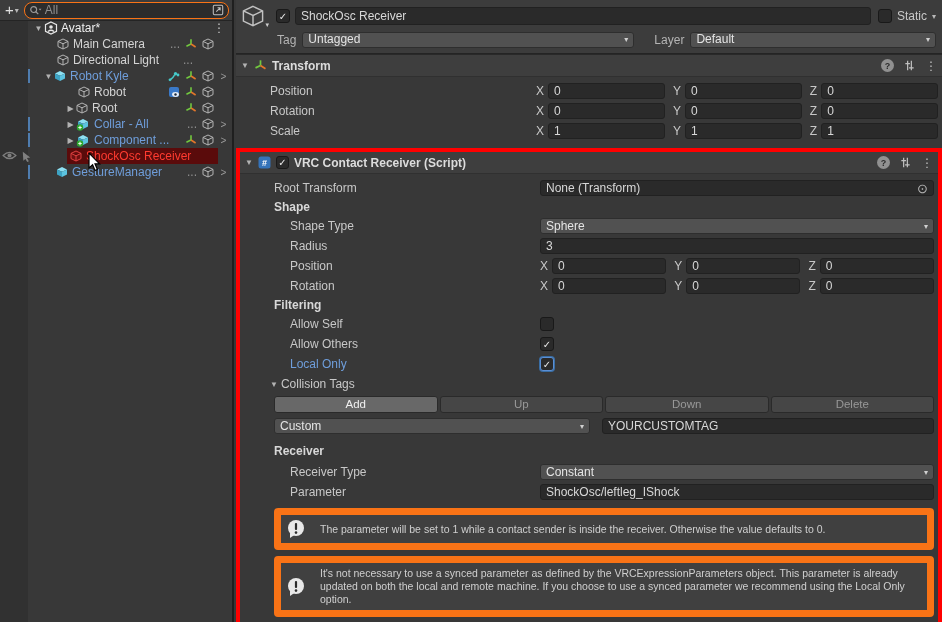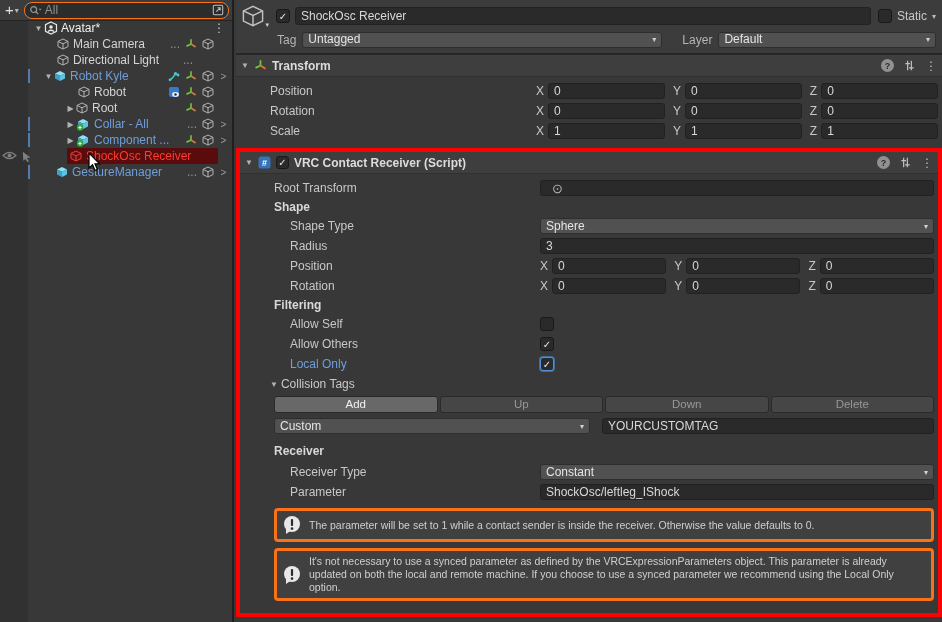--- a/index.html
+++ b/index.html
@@ -45,21 +45,21 @@
   .checkbox.blue{border-color:#5b8fd4;box-shadow:0 0 0 1px #3a6ea5}
   .field{background:#2a2a2a;border:1px solid #212121;border-radius:3px;height:16px;line-height:15px;padding:0 5px;color:#d8d8d8;box-sizing:border-box}
   .name-field{flex:1;height:18px;line-height:17px}
   .static-wrap{display:flex;align-items:center;gap:5px;padding:0 2px;color:#c8c8c8}
   .go-row2{display:flex;align-items:center;margin-top:4px;height:17px}
   .mini-label{color:#b4b4b4;margin:0 6px 0 0}
   .tag-pad{width:36px}
   .dropdown{background:#515151;border:1px solid #2e2e2e;border-radius:3px;height:16px;line-height:15px;padding:0 5px;color:#e4e4e4;box-sizing:border-box;display:flex;align-items:center}
   .dropdown .dtxt{flex:1;overflow:hidden}
   .dropdown .caret{color:#d0d0d0}
-  .dd-tag{width:360px}
+  .dd-tag{width:332px}
   .dd-layer{flex:1;margin-right:2px}
   .layer-gap{width:20px}
 
   .comp-header{height:21px;background:#3e3e3e;border-top:1px solid #292929;border-bottom:1px solid #303030;display:flex;align-items:center;padding:0 5px;gap:5px}
   .comp-title{font-weight:bold;color:#dcdcdc}
   .hicons{margin-left:auto;display:flex;gap:9px;align-items:center}
   .help-circle{width:13px;height:13px;border-radius:50%;background:#919191;color:#2c2c2c;font-size:9px;font-weight:bold;display:flex;align-items:center;justify-content:center}
   .kebab2{color:#c0c0c0;font-size:12px}
 
   .comp-body{padding:4px 0 4px 0}
@@ -78,21 +78,21 @@
   .vrc{border:4px solid #ff0000;margin-top:3px;background:#383838;box-sizing:border-box}
   .picker-ic{color:#b8b8b8;margin-left:6px;font-size:13px;line-height:13px}
 
   .btn-row{display:flex;gap:2px;margin:2px 4px 2px 34px;height:17px}
   .btn{flex:1;background:#464646;border:1px solid #2a2a2a;border-radius:3px;color:#989898;text-align:center;line-height:15px;font-size:11.5px}
   .btn.primary{background:#686868;color:#f0f0f0}
   .custom-row{display:flex;margin:5px 4px 0 34px;gap:12px;height:18px}
   .dd-custom{width:316px}
   .custom-field{flex:1}
 
-  .helpbox{display:flex;gap:7px;align-items:center;background:#404040;border:3px solid #f97316;border-radius:4px;margin:6px 4px 0 34px;padding:4px 8px 4px 5px;color:#cfcfcf;font-size:10.5px;line-height:13px}
+  .helpbox{display:flex;gap:14px;align-items:center;background:#404040;border:7px solid #f97316;border-radius:4px;margin:6px 4px 0 34px;padding:4px 8px 4px 5px;color:#cfcfcf;font-size:10.5px;line-height:13px}
   .add-row{display:flex;justify-content:center;margin-top:7px}
   .add-btn{width:226px;height:24px;background:#585858;border:1px solid #2a2a2a;border-radius:3px;color:#e8e8e8;text-align:center;line-height:22px;box-sizing:border-box}
 </style>
 </head>
 <body>
 
 <svg width="0" height="0" style="position:absolute">
   <defs>
     <symbol id="s-cube-o" viewBox="0 0 12 12">
       <path d="M6 1 L11 3.4 L11 8.6 L6 11 L1 8.6 L1 3.4 Z M1 3.4 L6 5.8 L11 3.4 M6 5.8 V11" fill="none" stroke="#b4b4b4" stroke-width="1"></path>
@@ -491,20 +491,21 @@
             <use href="#s-presets"></use>
           </svg>
         <span class="kebab2">⋮</span>
       </span>
     </div>
     <div class="comp-body">
       <div class="prow">
         <span class="plabel">Root Transform</span>
         <div class="pval">
           <div class="field" style="flex:1;display:flex;align-items:center">
+            <span style="flex:1">None (Transform)</span>
             <span class="picker-ic">⊙</span>
           </div>
         </div>
       </div>
 
       <div class="section">Shape</div>
 
       <div class="prow">
         <span class="plabel sub">Shape Type</span>
         <div class="pval">

